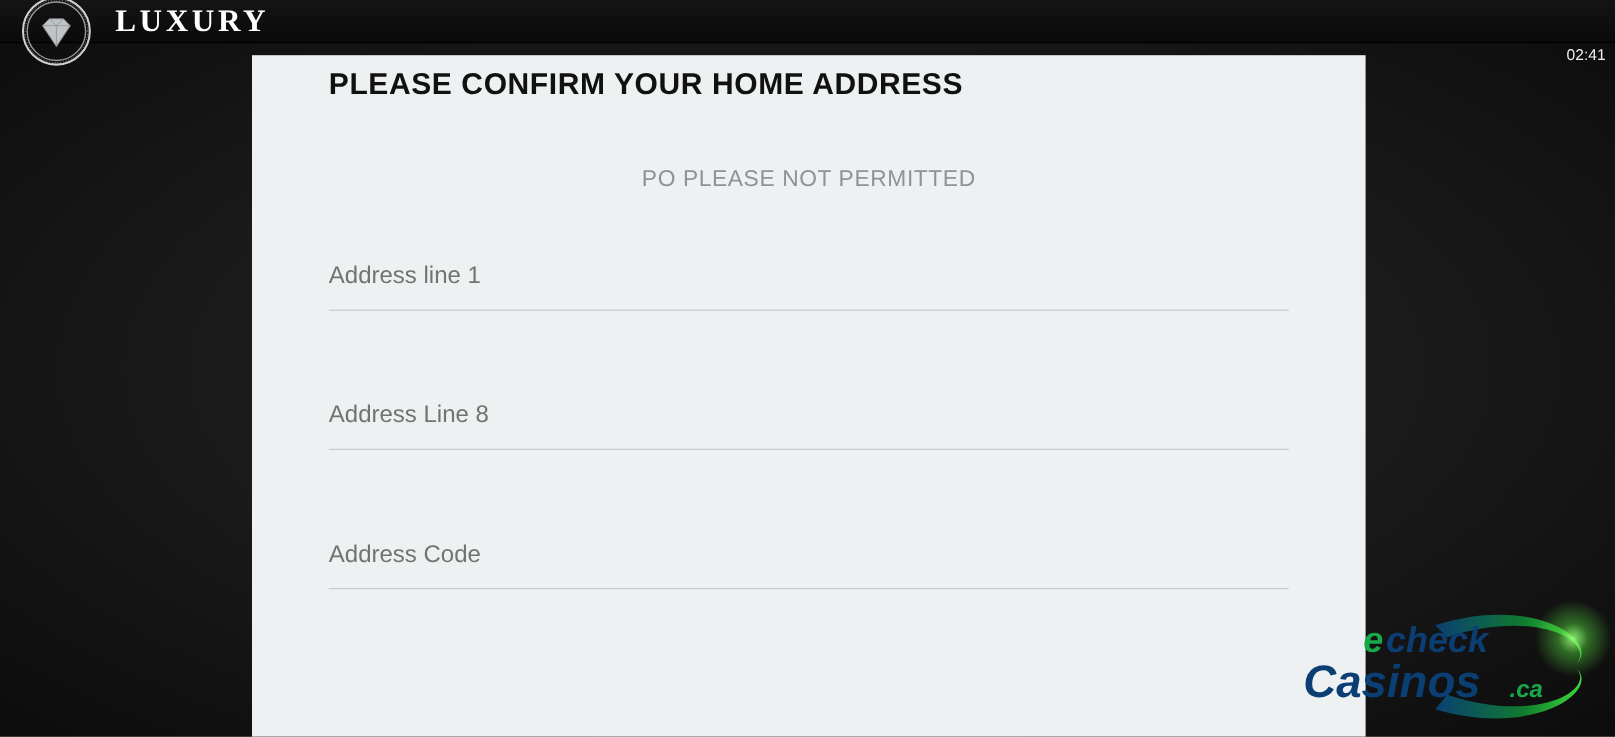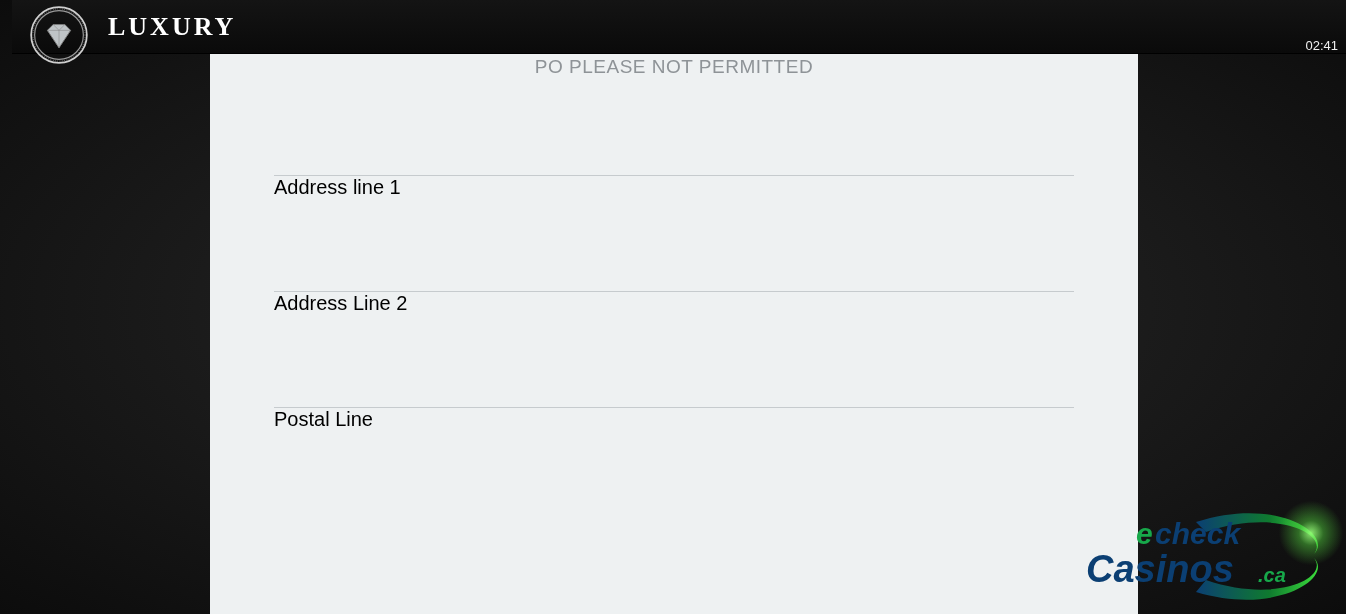--- a/index.html
+++ b/index.html
@@ -3,22 +3,22 @@
 <meta charset="utf-8">
 <style>
   * { margin: 0; padding: 0; box-sizing: border-box; }
   html, body { width: 1346px; height: 614px; overflow: hidden; font-family: "Segoe UI", Arial, sans-serif; }
   body {
     background: radial-gradient(ellipse at center, #2a2a2a 0%, #0c0c0c 100%);
     position: relative;
   }
   .header {
     position: absolute;
-    top: 0; left: 12px; right: 0;
-    height: 54px;
+    top: 0; left: 0; right: 0;
+    height: 36px;
     background: linear-gradient(to bottom, #141414 0%, #0a0a0a 100%);
     border-bottom: 1px solid #000;
     display: flex;
     align-items: center;
     padding: 0 18px;
     z-index: 10;
   }
   .logo-emblem {
     width: 58px; height: 58px;
     position: relative;
@@ -78,23 +78,22 @@
     font-size: 20px;
     padding: 4px 0 10px 0;
     outline: none;
     color: #333;
   }
   .field label {
     position: absolute;
     left: 0;
     top: -2px;
     font-size: 20px;
-    color: #000000;
+    color: #737373;
     pointer-events: none;
-    margin-top: 40px;
   }
   .watermark {
     position: absolute;
     right: 10px;
     bottom: 6px;
     width: 260px;
     z-index: 20;
   }
   .watermark .flare {
     position: absolute;
@@ -125,35 +124,36 @@
         <line x1="20" y1="-8" x2="0" y2="22" stroke="#888"></line>
         <line x1="0" y1="-8" x2="0" y2="22" stroke="#888"></line>
       </g>
     </svg>
   </div>
   <div class="brand-text">LUXURY</div>
   <div class="clock">02:41</div>
 </div>
 
 <div class="modal">
+  <h1 class="modal-title">PLEASE CONFIRM YOUR HOME ADDRESS</h1>
   <div class="notice">PO PLEASE NOT PERMITTED</div>
 
   <div class="field">
     <label>Address line 1</label>
     <input type="text" value="" style="">
   </div>
 
   <div class="field">
-    <label>Address Line 2</label>
+    <label>Address Line 8</label>
     <input type="text" value="" style="">
   </div>
 
 
   <div class="field">
-    <label>Postal Line</label>
+    <label>Address Code</label>
     <input type="text" value="" style="">
   </div>
 
 </div>
 
 <div class="watermark">
   <svg viewBox="0 0 260 100" width="260" height="100">
     <defs>
       <linearGradient id="swoosh" x1="0" y1="0" x2="1" y2="0">
         <stop offset="0%" stop-color="#0b3f73"></stop>

